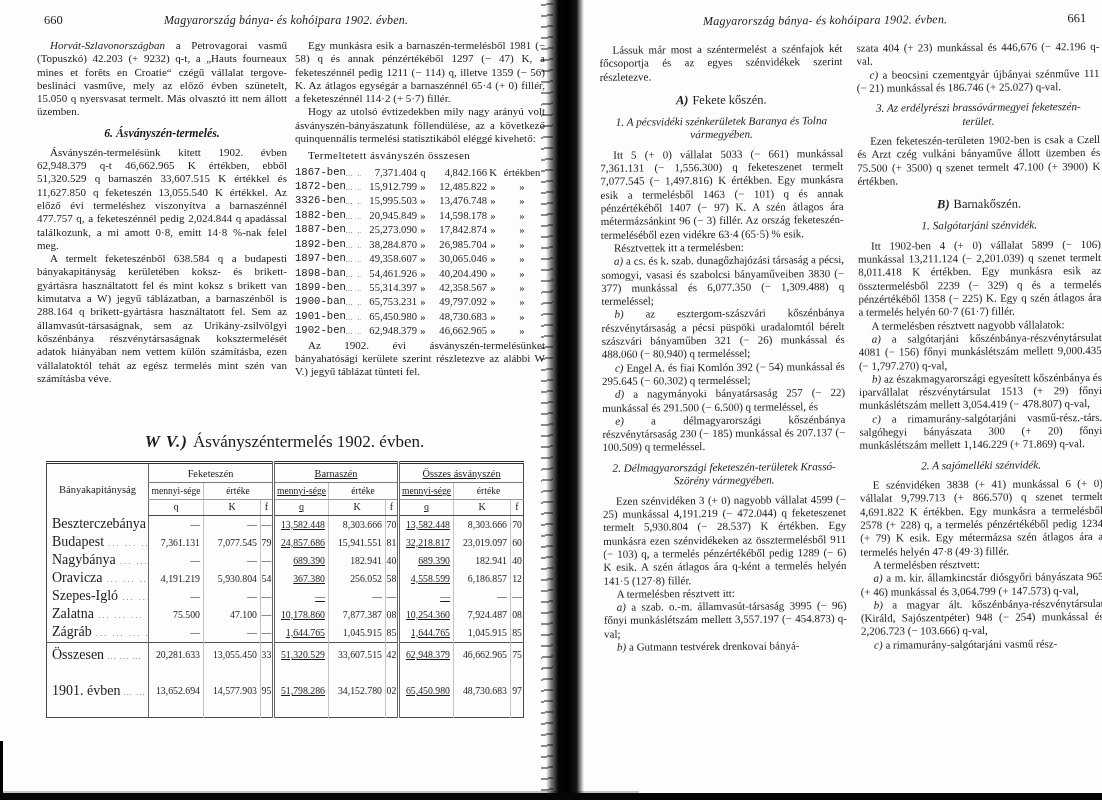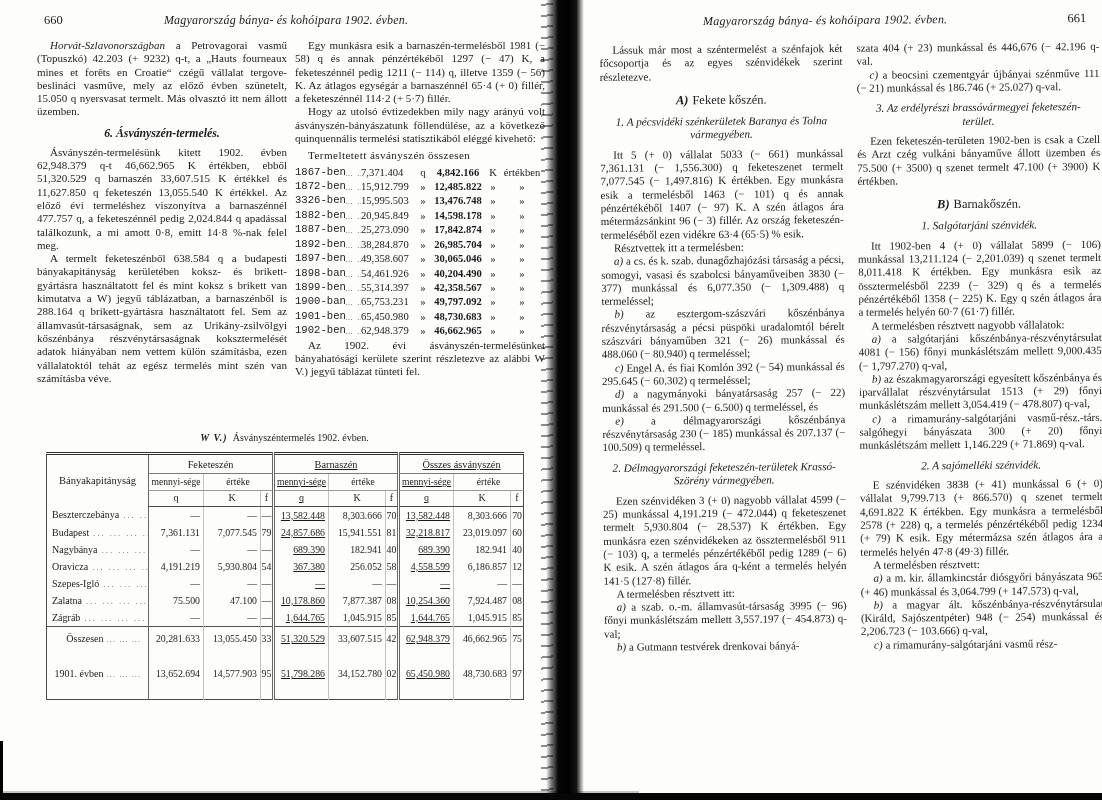--- a/index.html
+++ b/index.html
@@ -39,40 +39,40 @@
   .h6{text-align:center;text-indent:0;font-style:italic;font-weight:bold;font-size:11.8px;margin:7px 0 6px;line-height:14px;}
   .hAB{text-align:center;text-indent:0;font-size:12.5px;margin:10px 0 7px;line-height:15px;}
   .hAB .pfx{font-style:italic;font-weight:bold;margin-right:4px;}
   .sub{text-align:center;text-indent:0;font-style:italic;font-size:11.2px;line-height:13.5px;margin:7px 6px 6px;}
   
   .stats-head{text-indent:13px;font-size:11.2px;margin:4px 0 3px;letter-spacing:.4px;}
   .stat-row{display:flex;font-size:10.6px;line-height:13.4px;white-space:nowrap;}
   .sy{width:50px;font-family:Liberation Mono, monospace;}
   .sd{width:16px;overflow:hidden;}
   .sd::after{content:"… …";font-size:8px;color:#444;letter-spacing:1px;}
-  .sq{width:56px;text-align:left;}
+  .sq{width:56px;text-align:right;}
   .su{width:12px;text-align:center;}
-  .sk{width:58px;text-align:center;font-weight:bold;}
+  .sk{width:58px;text-align:right;}
   .ss{width:46px;text-align:center;}
   
   .tbl-wrap{position:absolute;top:432px;left:46px;width:477px;}
-  .tbl-title{text-align:center;font-size:10px;margin-bottom:9px;}
+  .tbl-title{text-align:center;font-size:17px;margin-bottom:9px;}
   .tbl-title .pfx{font-style:italic;font-weight:bold;margin-right:5px;letter-spacing:1px;}
   table.wv{table-layout:fixed;width:477px;border-collapse:collapse;border:1px solid #4a4a4a;border-top:3px double #333;}
   table.wv th{font-weight:normal;}
   .gh{font-size:10.3px;border-bottom:1px solid #7a7a7a;padding:4px 2px 3px;text-align:center;}
   .sh{font-size:9.6px;line-height:10px;border-bottom:1px solid #999;padding:3px 1px;text-align:center;word-break:break-word;}
   .uh{font-size:10px;border-bottom:1.5px solid #4a4a4a;padding:1px 0 3px;text-align:center;}
   .namehead{font-size:10.5px;text-align:center;}
   .g1s{border-left:1px solid #666;}
   .g2s,.g3s{border-left:3px double #666;text-decoration:underline;}
   .in{border-left:1px solid #c2c2c2;}
   td.num{text-align:right;font-size:9.8px;line-height:14px;padding:1.5px 3px 1.5px 1px;}
   td.fcol{text-align:center;font-size:9.8px;line-height:14px;padding:1.5px 0;}
-  td.name{font-size:10px;line-height:14px;padding:1.5px 2px 1.5px 5px;white-space:nowrap;overflow:hidden;}
+  td.name{font-size:14px;line-height:14px;padding:1.5px 2px 1.5px 5px;white-space:nowrap;overflow:hidden;}
   .lead::after{content:" ... ... ... ...";color:#555;font-size:8.5px;letter-spacing:2px;}
   .tdots::after{content:" ... ... ...";color:#555;font-size:8.5px;letter-spacing:1px;}
   tbody.foot tr.total td{border-top:1px solid #555;padding-top:5px;padding-bottom:5px;}
   tbody.foot tr.prev td{padding-top:16px;padding-bottom:18px;}
   tbody.foot td.name{text-align:right;padding-right:7px;}
 </style>
 </head>
 <body>
 
 <div class="canvas">

